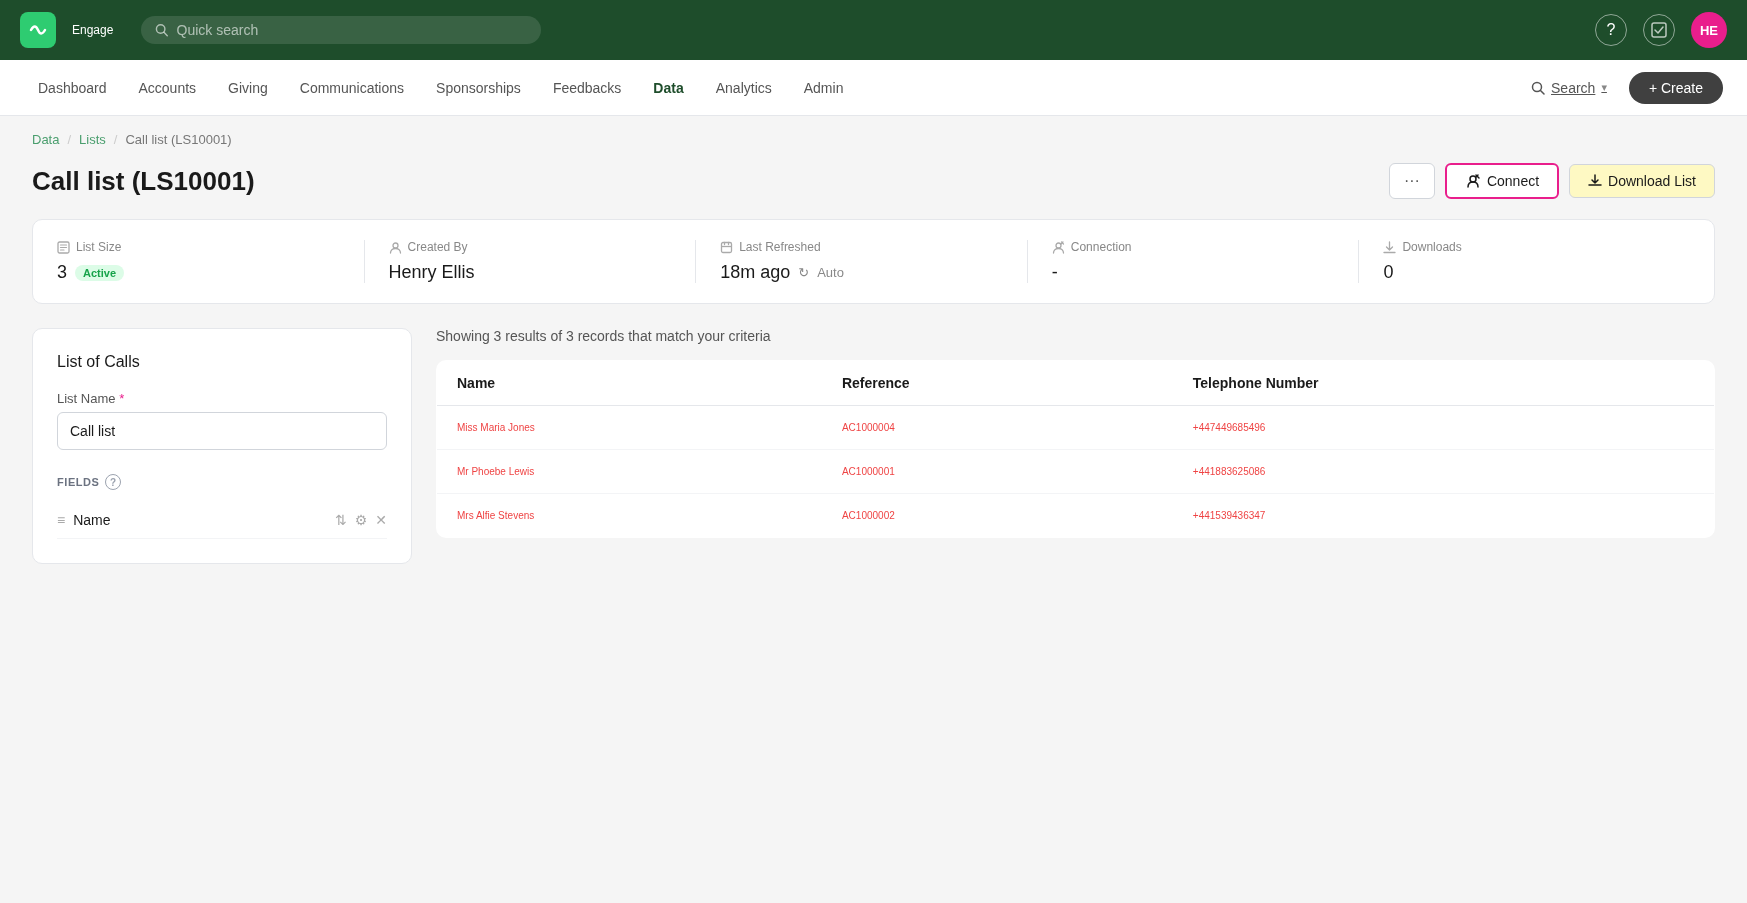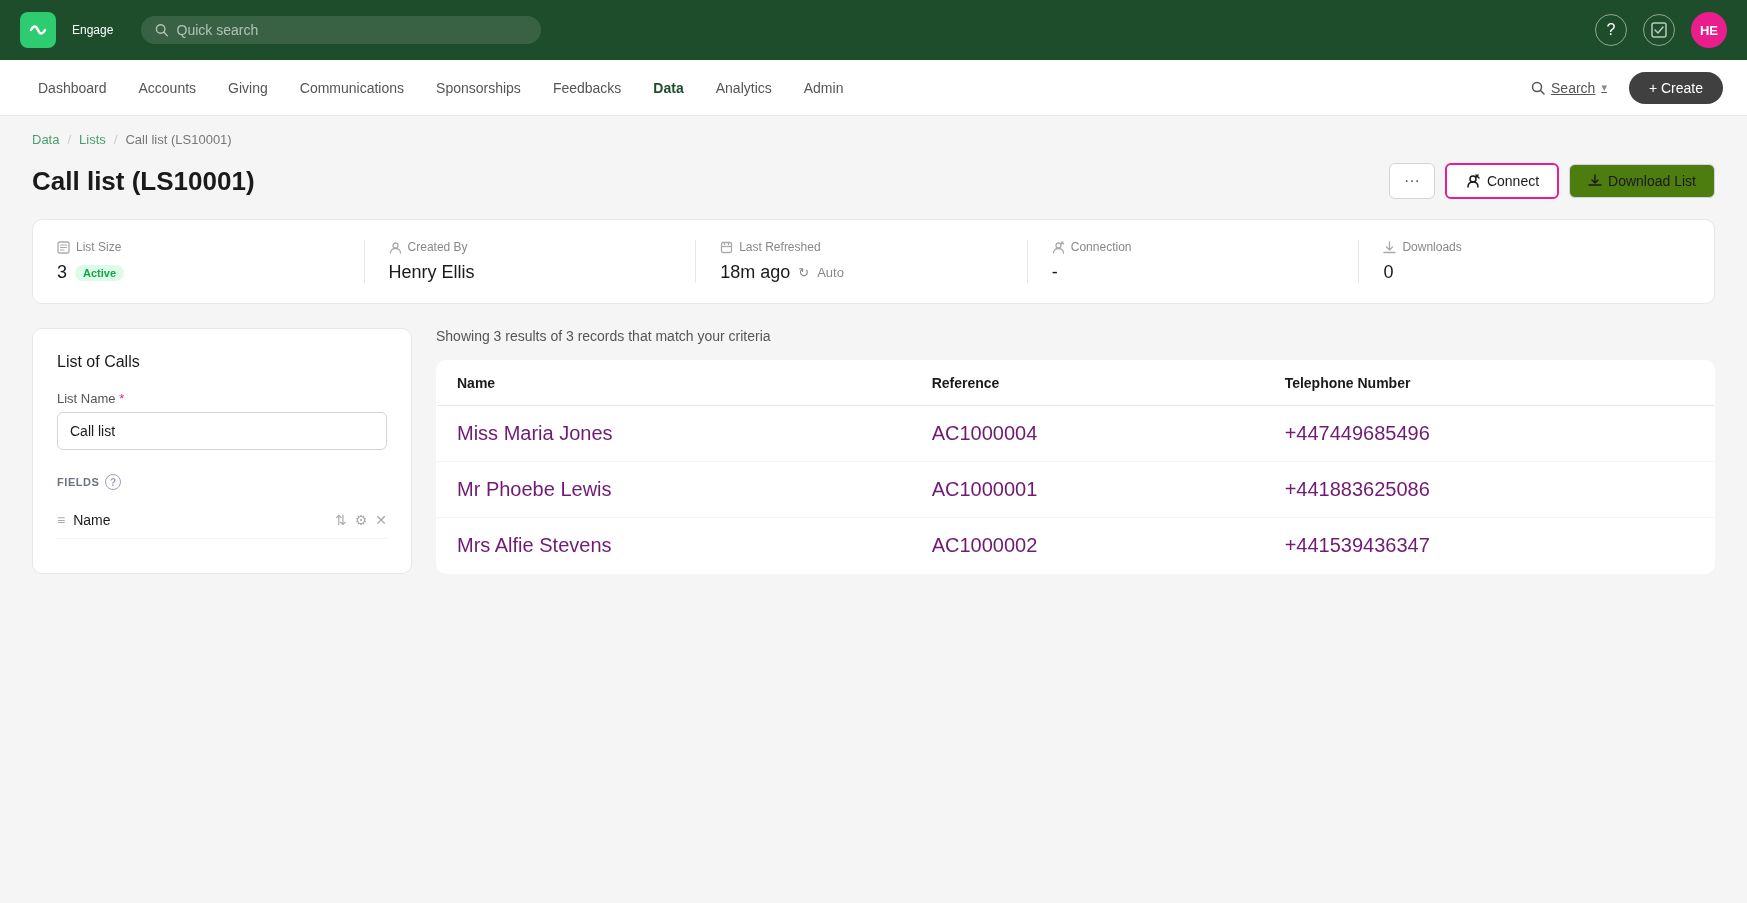--- a/index.html
+++ b/index.html
@@ -152,21 +152,21 @@
       border-radius: 6px;
       padding: 8px 18px;
       font-size: 14px;
       cursor: pointer;
       color: #1a1a1a;
       display: flex; align-items: center; gap: 6px;
       font-weight: 500;
     }
     .btn-download {
       border: 1px solid #d1d5db;
-      background: #4d7c0f;
+      background: #fef9c3;
       border-radius: 6px;
       padding: 8px 18px;
       font-size: 14px;
       cursor: pointer;
       color: #1a1a1a;
       display: flex; align-items: center; gap: 6px;
       font-weight: 500;
     }
 
     
@@ -249,21 +249,21 @@
     }
     .results-table th {
       text-align: left;
       padding: 14px 20px;
       font-size: 14px; font-weight: 600; color: #1a1a1a;
       border-bottom: 1px solid #e5e7eb;
       background: white;
     }
     .results-table td {
       padding: 16px 20px;
-      font-size: 20px; color: #701a75;
+      font-size: 10px; color: #ef4444;
       border-bottom: 1px solid #f3f4f6;
     }
     .results-table tr:last-child td { border-bottom: none; }
 
     .info-icon {
       display: inline-flex; align-items: center; justify-content: center;
       width: 16px; height: 16px;
       border: 1px solid #9ca3af; border-radius: 50%;
       font-size: 10px; color: #9ca3af; cursor: pointer;
     }

